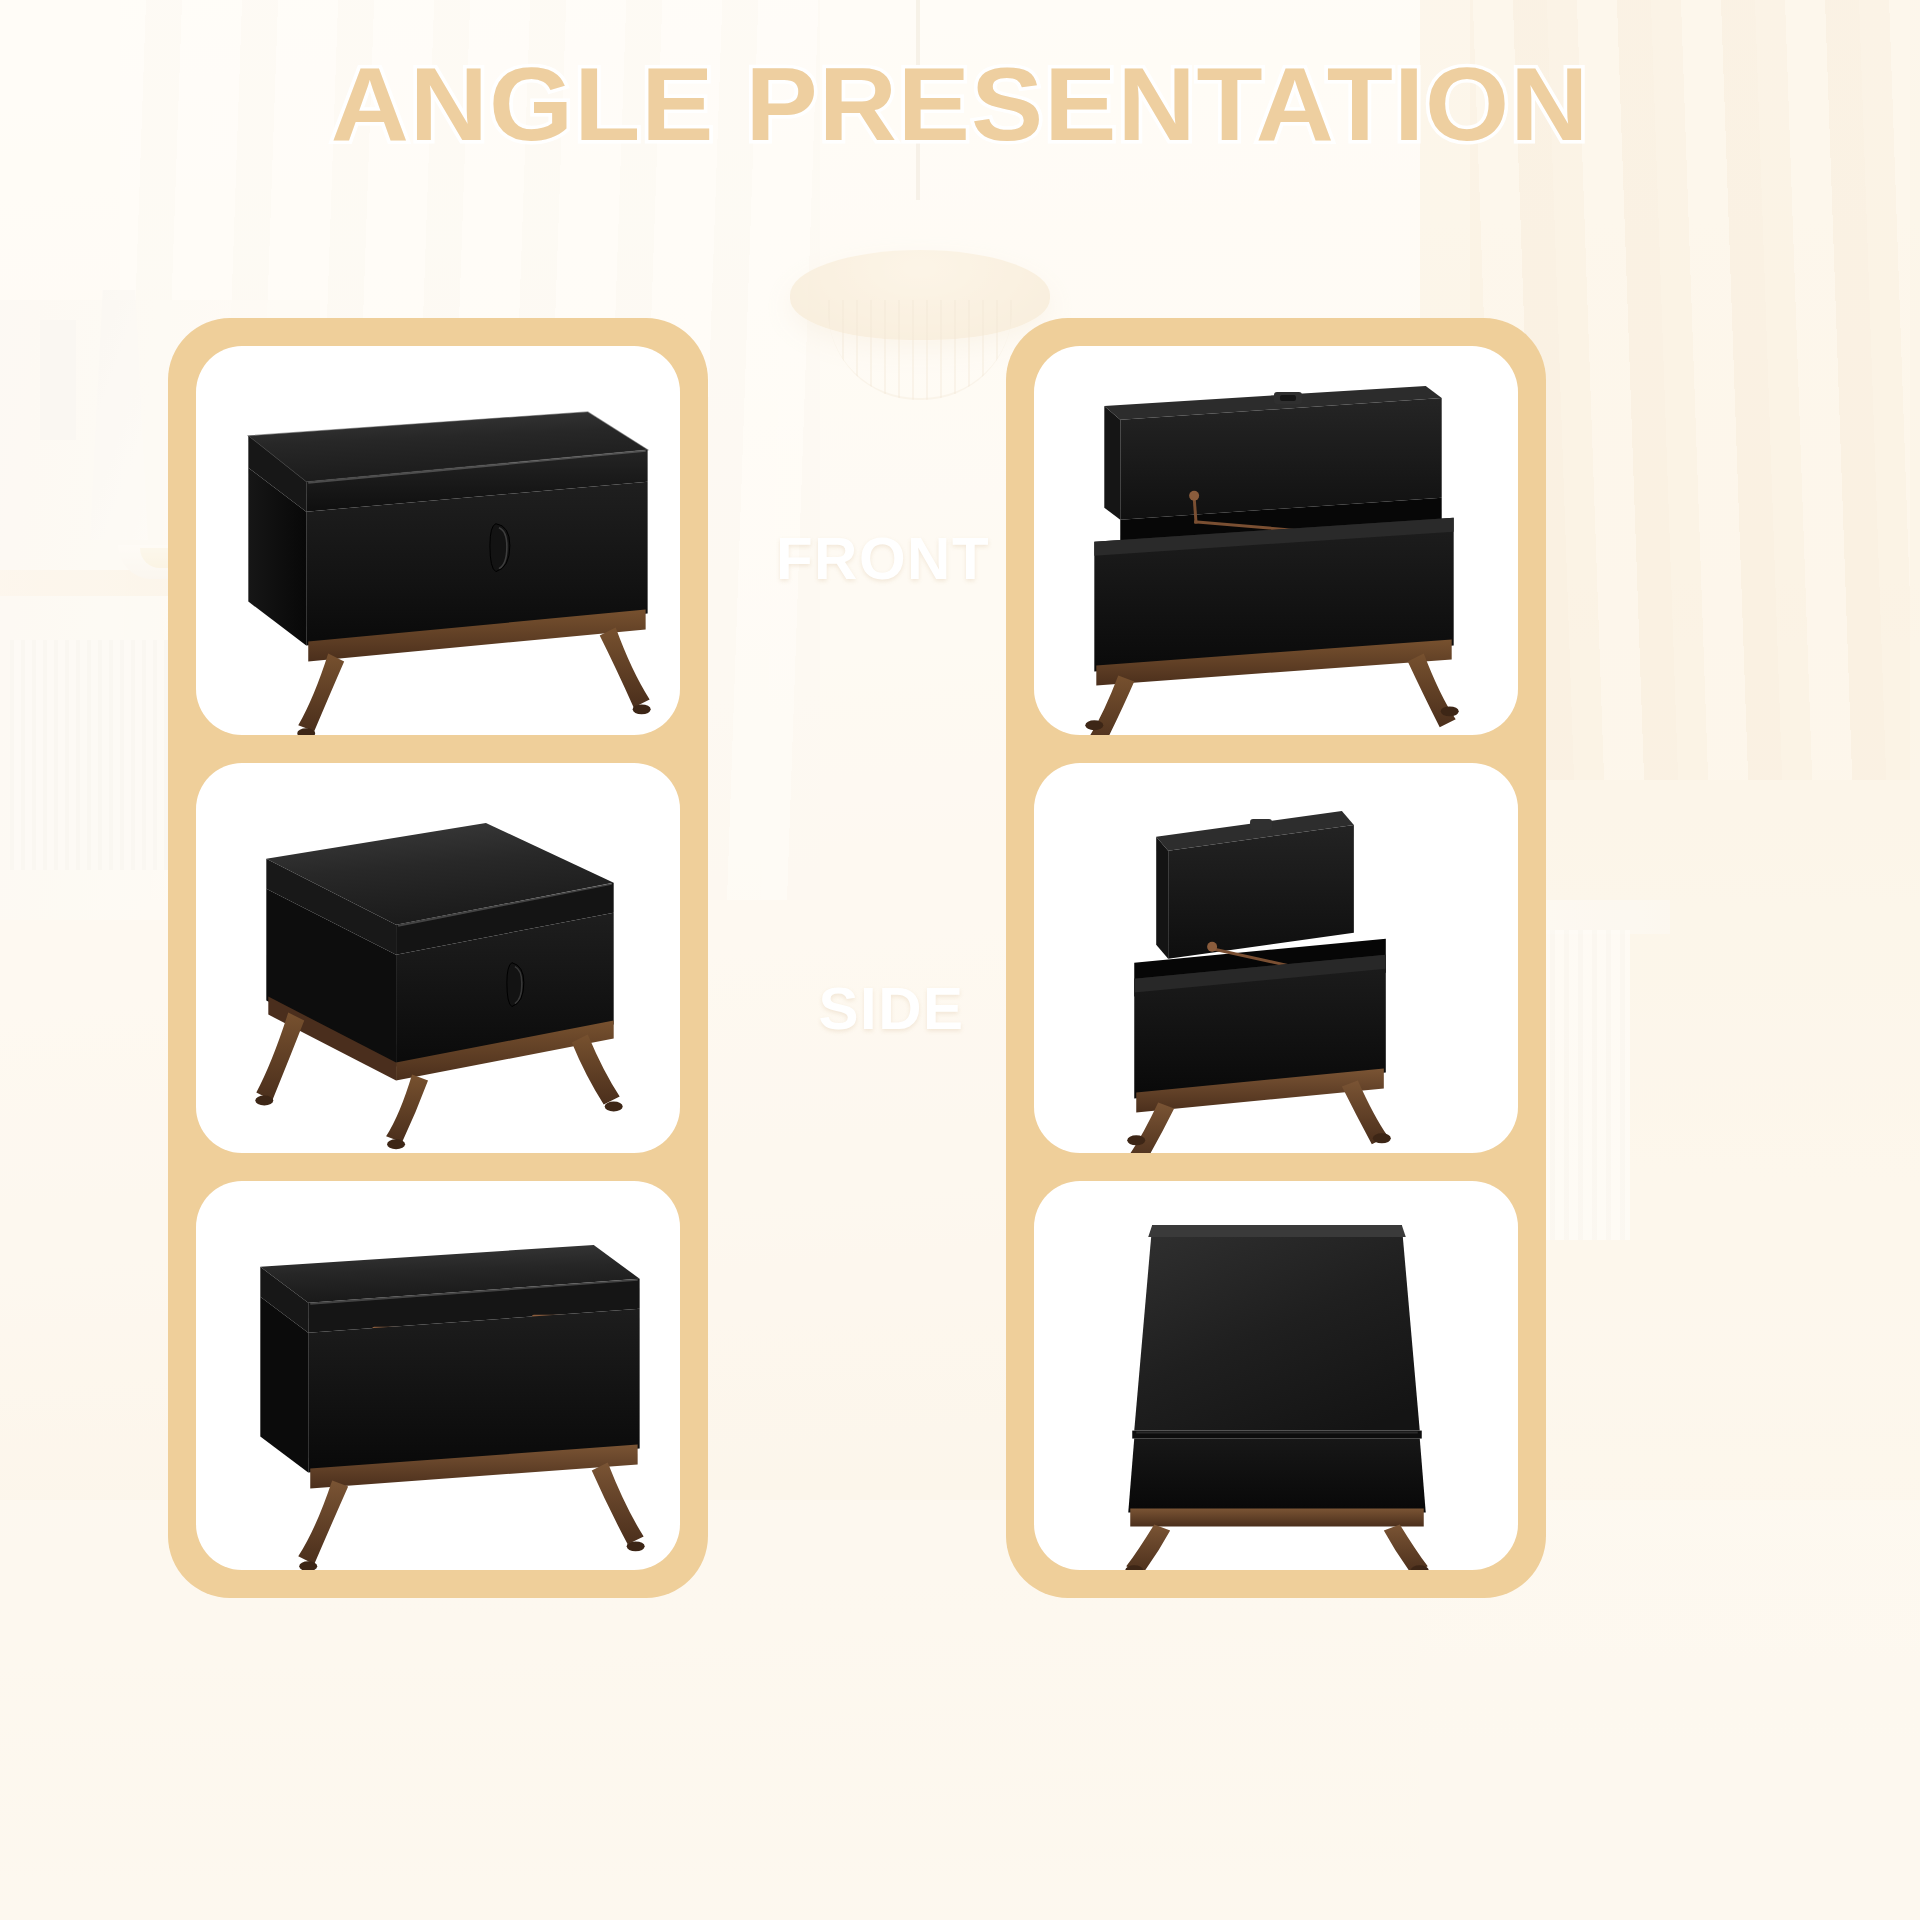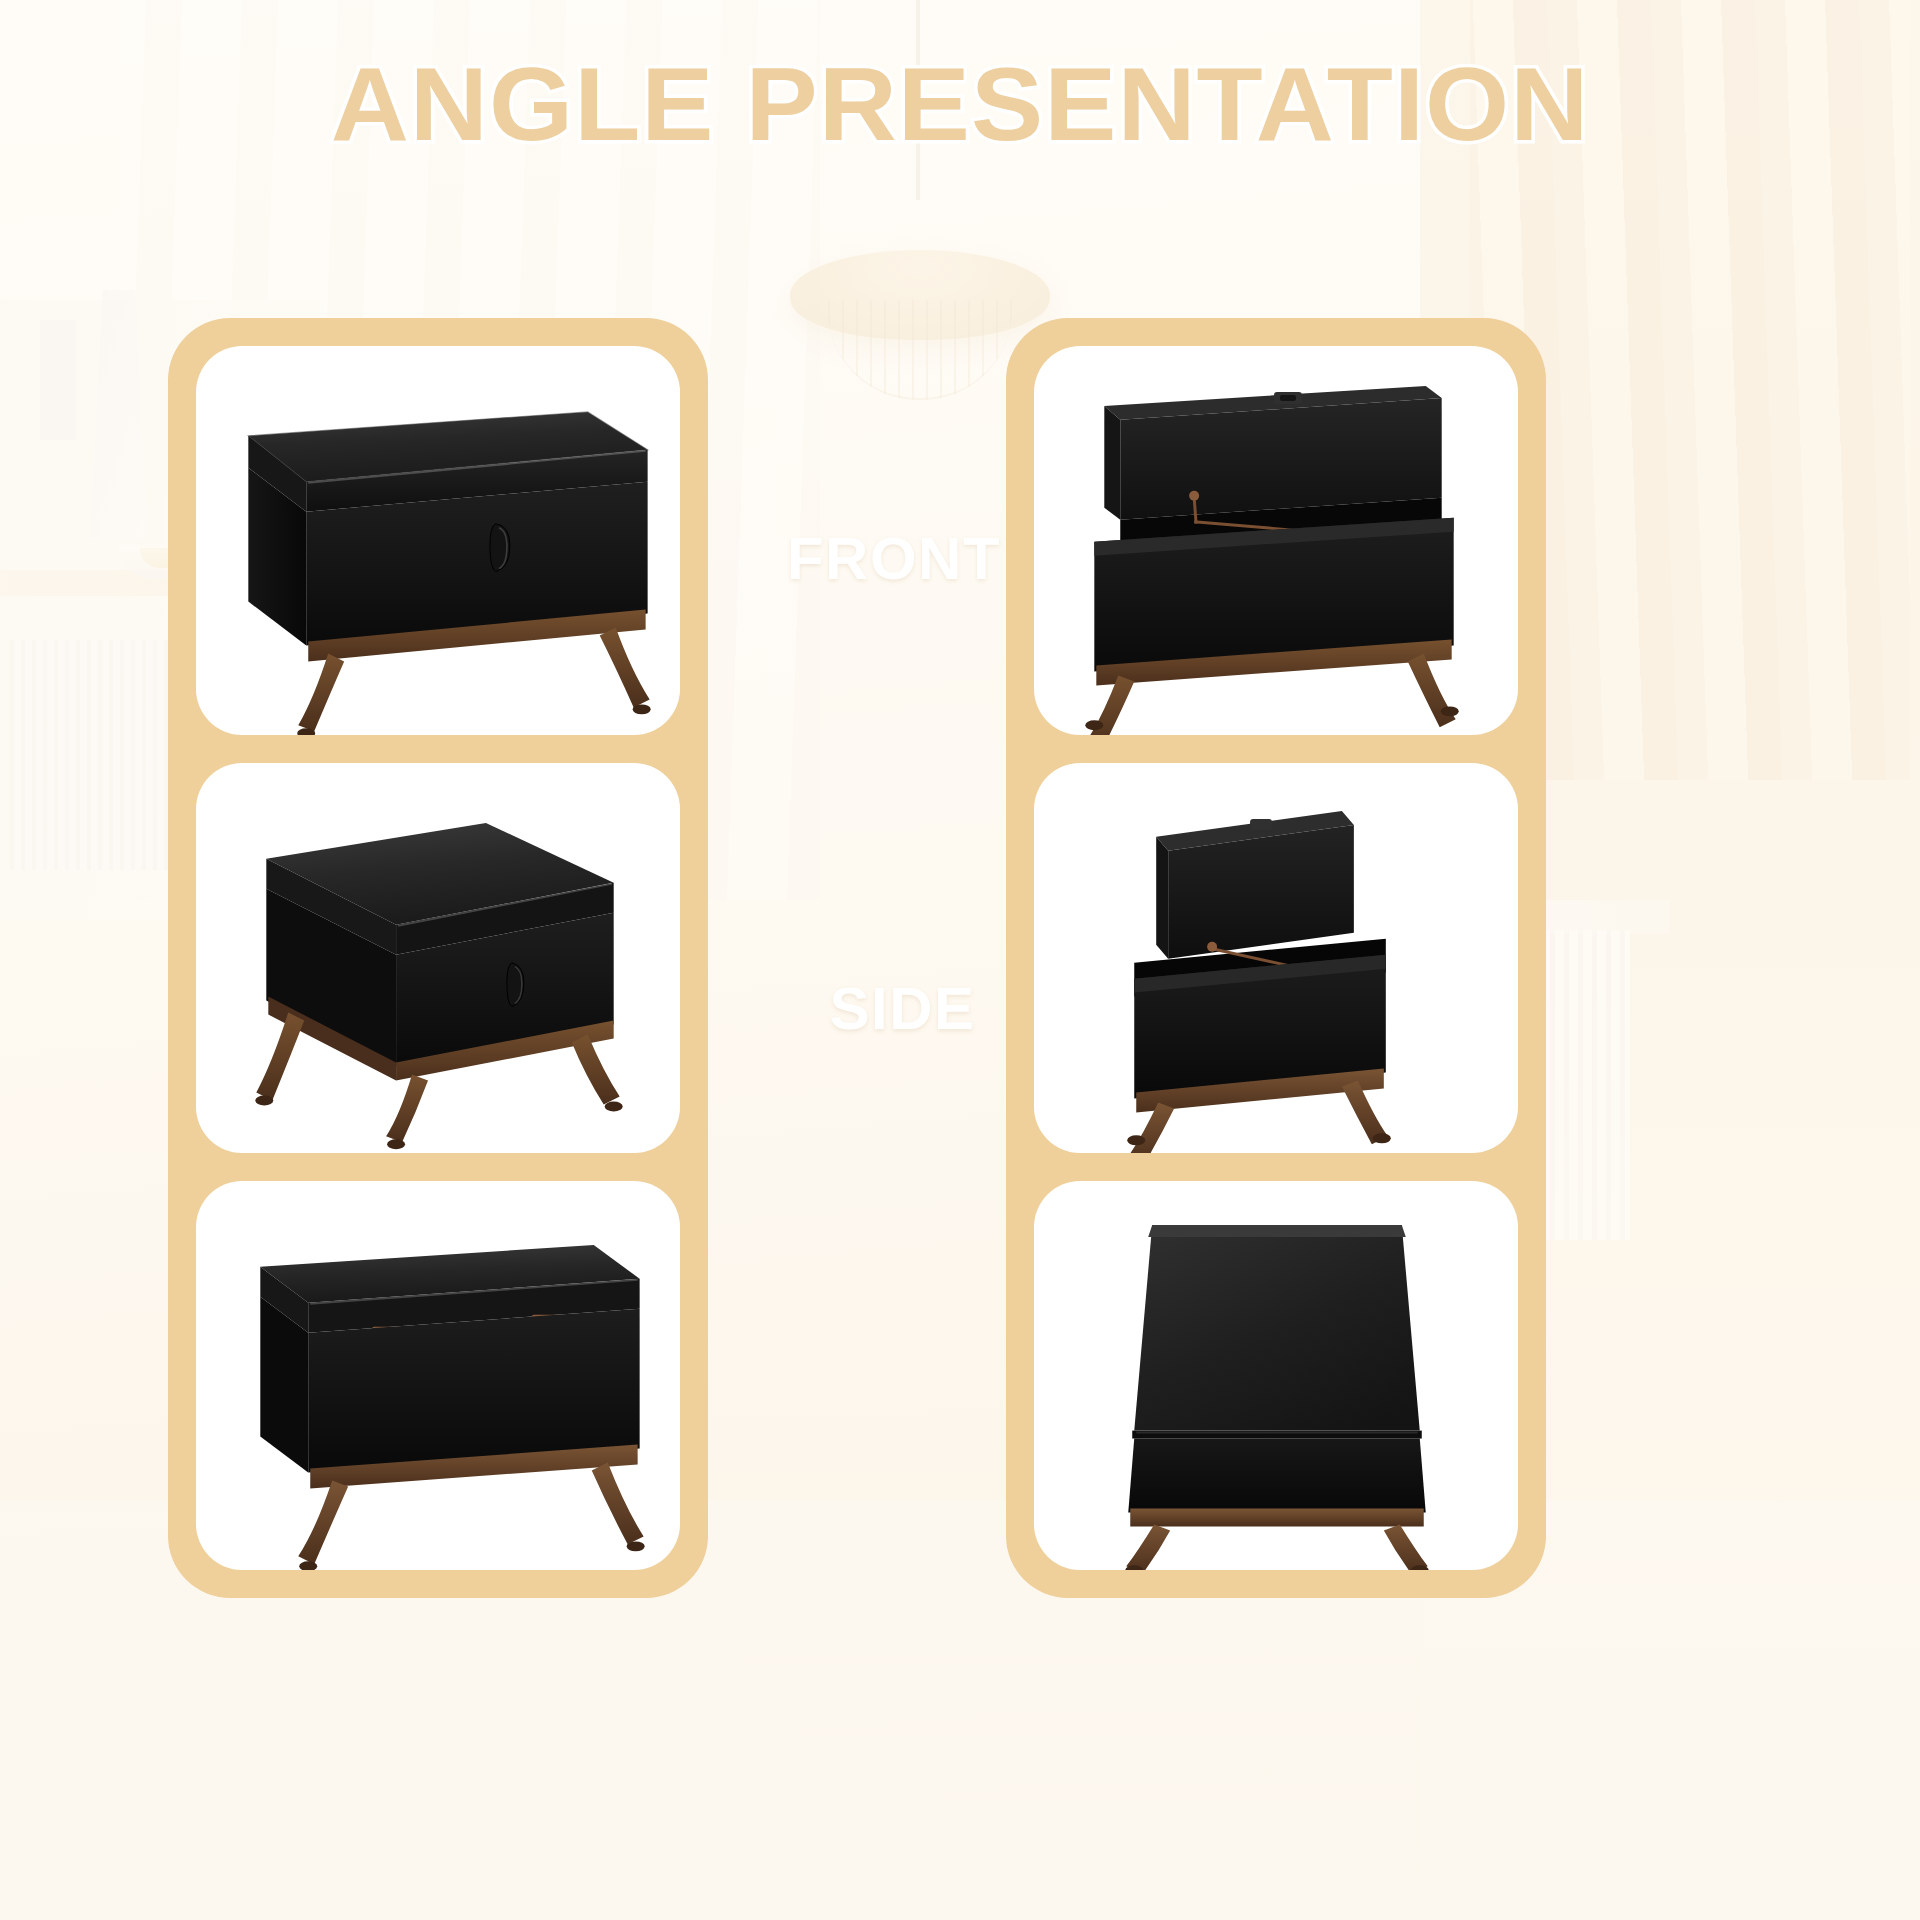--- a/index.html
+++ b/index.html
@@ -149,21 +149,21 @@
     border-radius:46px;
     position:relative;
     overflow:hidden;
   }
 
   
   #label-col {
     position:absolute; left:708px; top:318px; width:298px; height:1280px;
   }
   .vlabel {
-    position:absolute; left:11px; width:350px; height:96px;
+    position:absolute; left:0; width:350px; height:96px;
     display:flex; align-items:center; justify-content:center;
     color:#ffffff; font-weight:bold; font-size:60px;
     letter-spacing:1.5px;
     text-shadow:0 2px 4px rgba(186,150,96,.18);
   }
   #label-front { top:192px; }
   #label-side  { top:642px;padding-left:17px; }
   #label-back  { top:1090px; }
 </style>
 </head>

